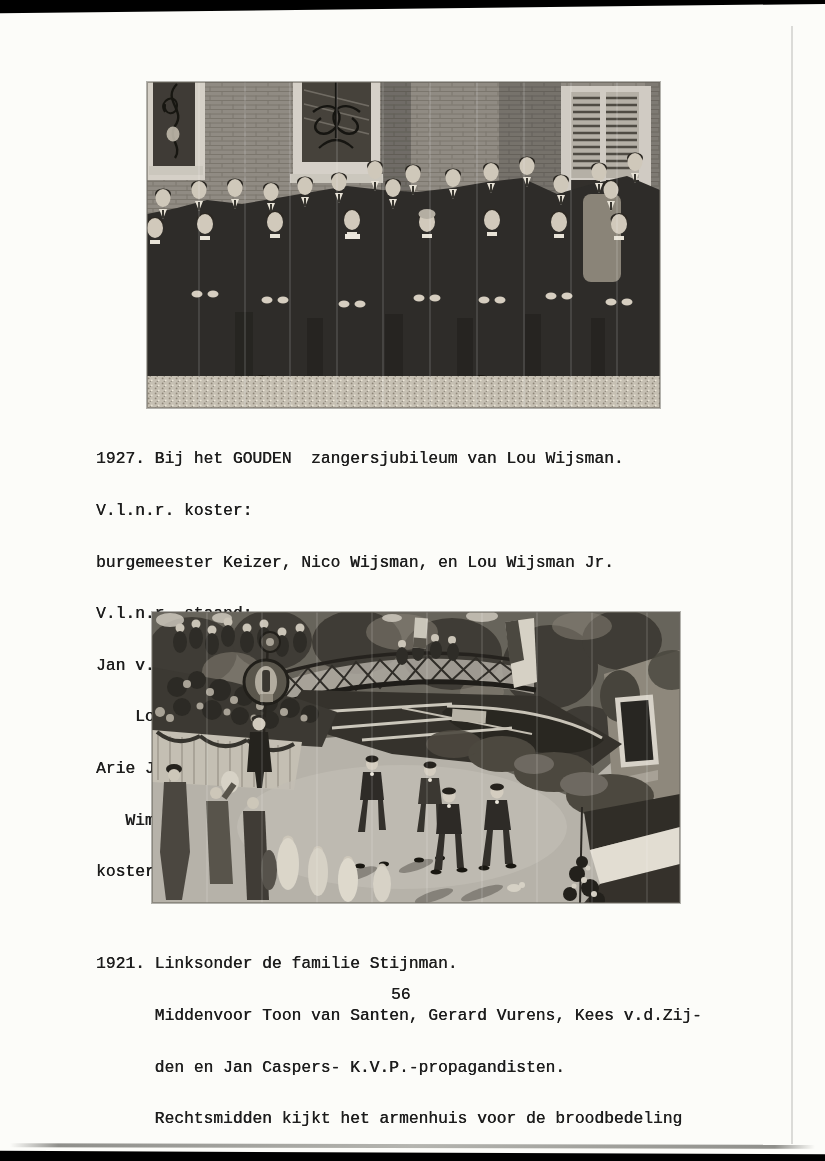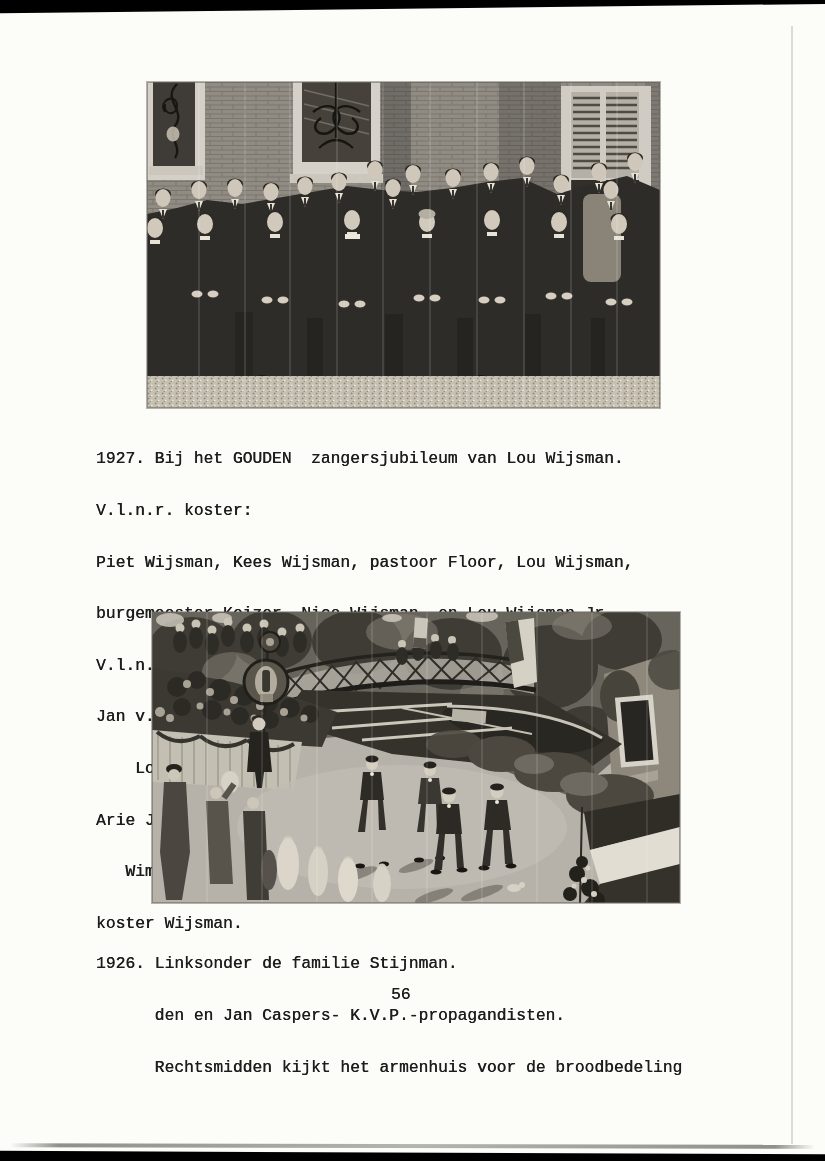--- a/index.html
+++ b/index.html
@@ -170,21 +170,20 @@
     <g stroke="#ffffff" stroke-width="1.2" opacity=".20">
       <path d="M52 0V326 M98 0V326 M143 0V326 M190 0V326 M236 0V326 M283 0V326 M330 0V326 M377 0V326 M424 0V326 M470 0V326"></path>
     </g>
     <rect x=".5" y=".5" width="512" height="325" fill="none" stroke="#6e6a63" opacity=".6"></rect>
   </svg>
   </figure>
 
   <div class="caption" style="left:96px;top:416px;">
     <div>1927. Bij het GOUDEN  zangersjubileum van Lou Wijsman.</div>
     <div>V.l.n.r. koster:</div>
-    <div>Piet Wijsman, Kees Wijsman, pastoor Floor, Lou Wijsman,</div>
     <div>burgemeester Keizer, Nico Wijsman, en Lou Wijsman Jr.</div>
     <div>V.l.n.r. staand:</div>
     <div>Jan v.d.Zijden, Kees Juffermans, Henk v. Veen, Gerrit Havik,</div>
     <div>    Louis Wijsman-kleinzoon v.d.jubilaris, Cor v.Veen,</div>
     <div>Arie Janson, Arie Boer, Adriaan Olsthoorn, Tinus Overdevest,</div>
     <div>   Wim Havik, kapelaan Verkley, Jan Lelieveld, Chris Boon,</div>
     <div>koster Wijsman.</div>
   </div>
 
   <figure class="photo" style="left:152px;top:612px;width:528px;height:291px;margin:0">
@@ -433,21 +432,22 @@
     </g>
 
     <g stroke="#ffffff" stroke-width="1.2" opacity=".18">
       <path d="M55 0V291 M110 0V291 M165 0V291 M220 0V291 M275 0V291 M330 0V291 M385 0V291 M440 0V291 M495 0V291"></path>
     </g>
     <rect x=".5" y=".5" width="527" height="290" fill="none" stroke="#6e6a63" opacity=".6"></rect>
   </svg>
   </figure>
 
   <div class="caption" style="left:96px;top:921px;">
-    <div>1926. Linksonder de familie Stijnman.</div>
+    <div>1921. Linksonder de familie Stijnman.</div>
+    <div>      Middenvoor Toon van Santen, Gerard Vurens, Kees v.d.Zij-</div>
     <div>      den en Jan Caspers- K.V.P.-propagandisten.</div>
     <div>      Rechtsmidden kijkt het armenhuis voor de broodbedeling</div>
     
     
   </div>
 
   <div class="pagenum">56</div>
 
   <div class="bottom-shadow"></div>
   <div class="page-edge"></div>

